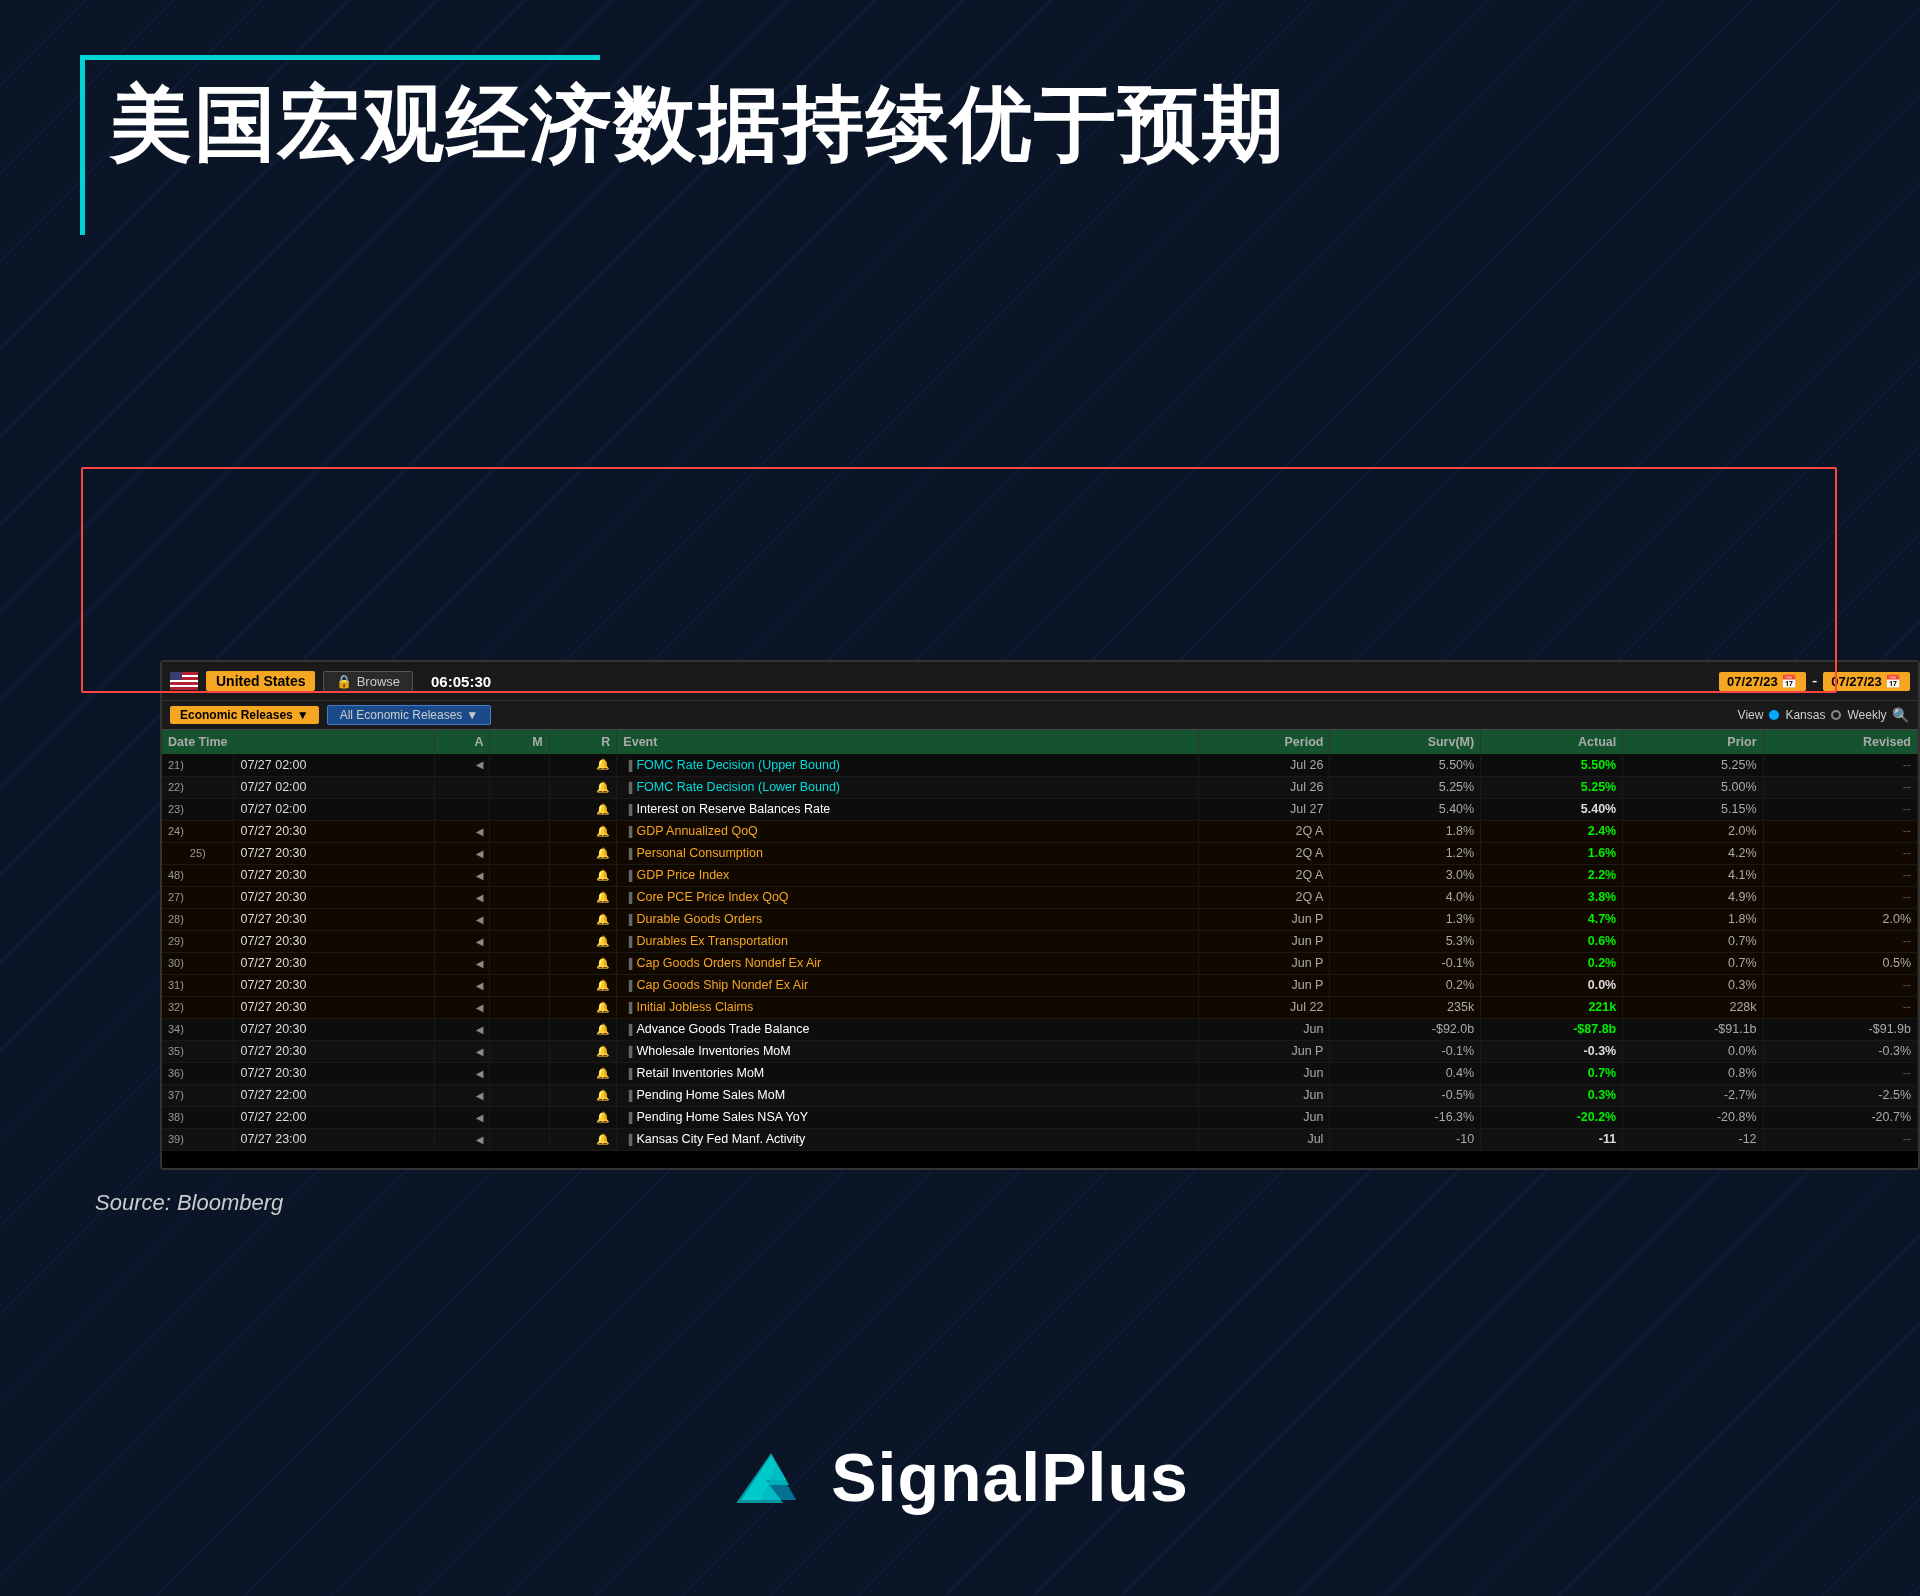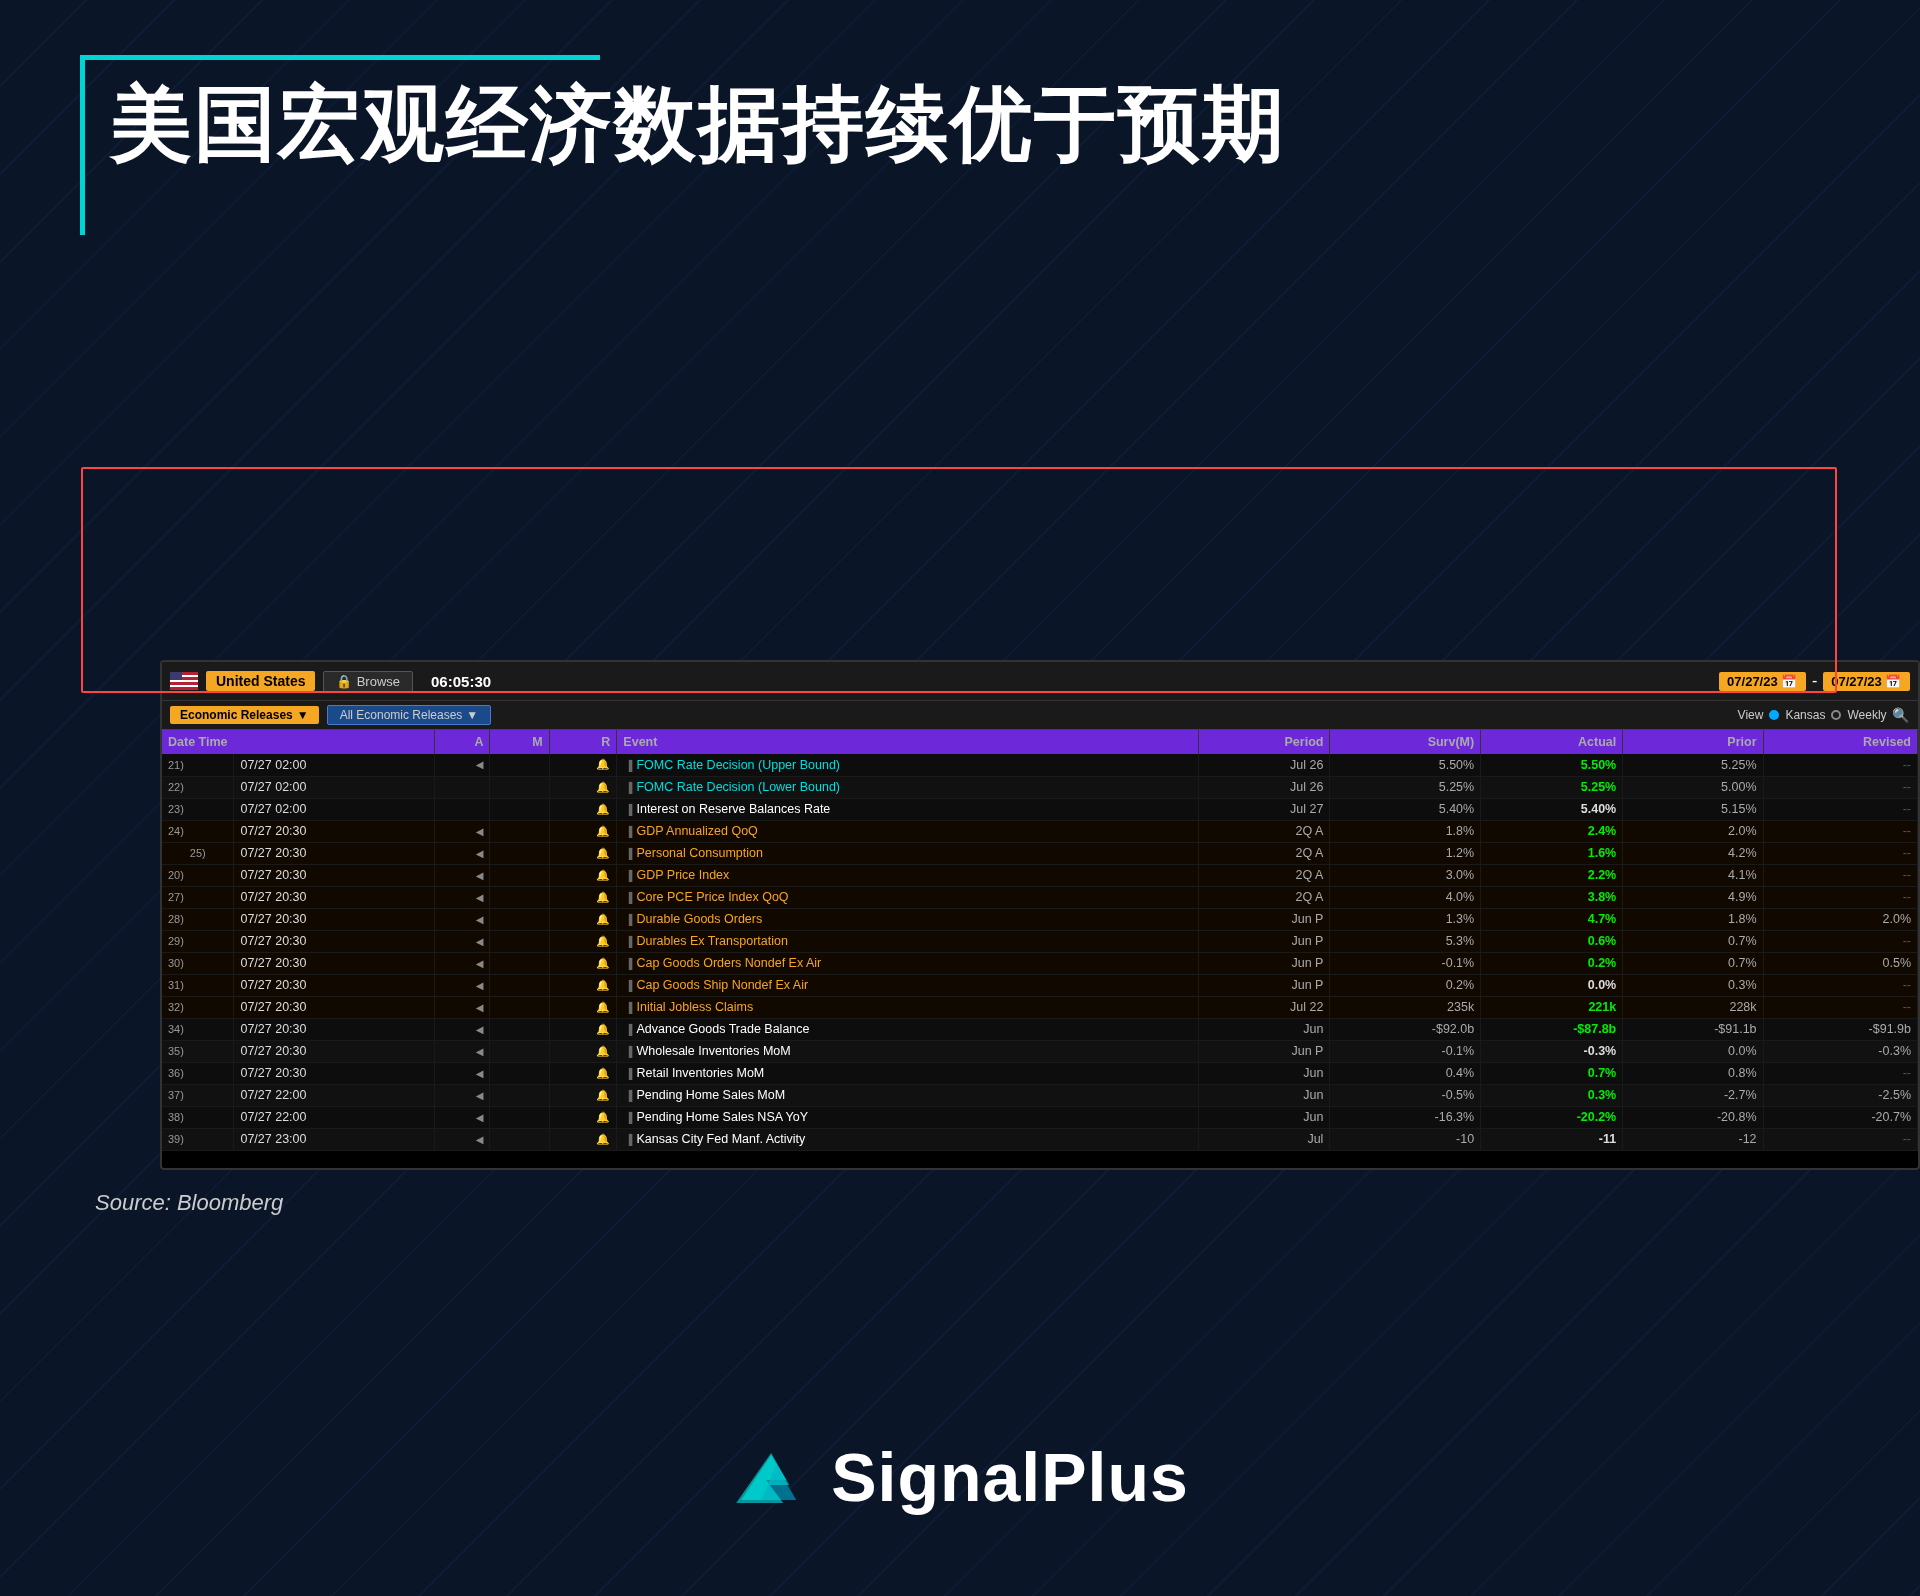--- a/index.html
+++ b/index.html
@@ -221,21 +221,21 @@
     }
 
     
     .term-table {
       width: 100%;
       border-collapse: collapse;
       font-size: 12.5px;
     }
 
     .term-table thead tr {
-      background: #6d28d9;
+      background: #14532d;
       height: 24px;
     }
 
     .term-table thead th {
       color: #aaa;
       font-weight: bold;
       padding: 0 6px;
       text-align: right;
       border-right: 1px solid #333;
       white-space: nowrap;
@@ -468,21 +468,21 @@
       <td class="left" style="color:#f5a623;padding-left:8px;">
         <span style="color:#666;font-size:10px;margin-right:4px;">▐</span>Personal Consumption
       </td>
       <td style="color:#aaa;">2Q A</td>
       <td style="color:#aaa;">1.2%</td>
       <td style="color:#00ee00;font-weight:bold;">1.6%</td>
       <td style="color:#aaa;">4.2%</td>
       <td style="color:#555;">--</td>
     </tr>
             <tr style="background: rgb(17, 8, 0);">
-      <td class="left col-num" style="color:#999;font-size:11px;">20)</td>
+      <td class="left col-num" style="color:#999;font-size:11px;">48)</td>
       <td class="left col-datetime" style="color:#ddd;">07/27 20:30</td>
       <td style="color:#888;font-size:10px;">◀</td>
       <td style="color:#888;font-size:10px;"></td>
       <td style="color:#888;font-size:11px;">🔔</td>
       <td class="left" style="color:#f5a623;padding-left:8px;">
         <span style="color:#666;font-size:10px;margin-right:4px;">▐</span>GDP Price Index
       </td>
       <td style="color:#aaa;">2Q A</td>
       <td style="color:#aaa;">3.0%</td>
       <td style="color:#00ee00;font-weight:bold;">2.2%</td>

